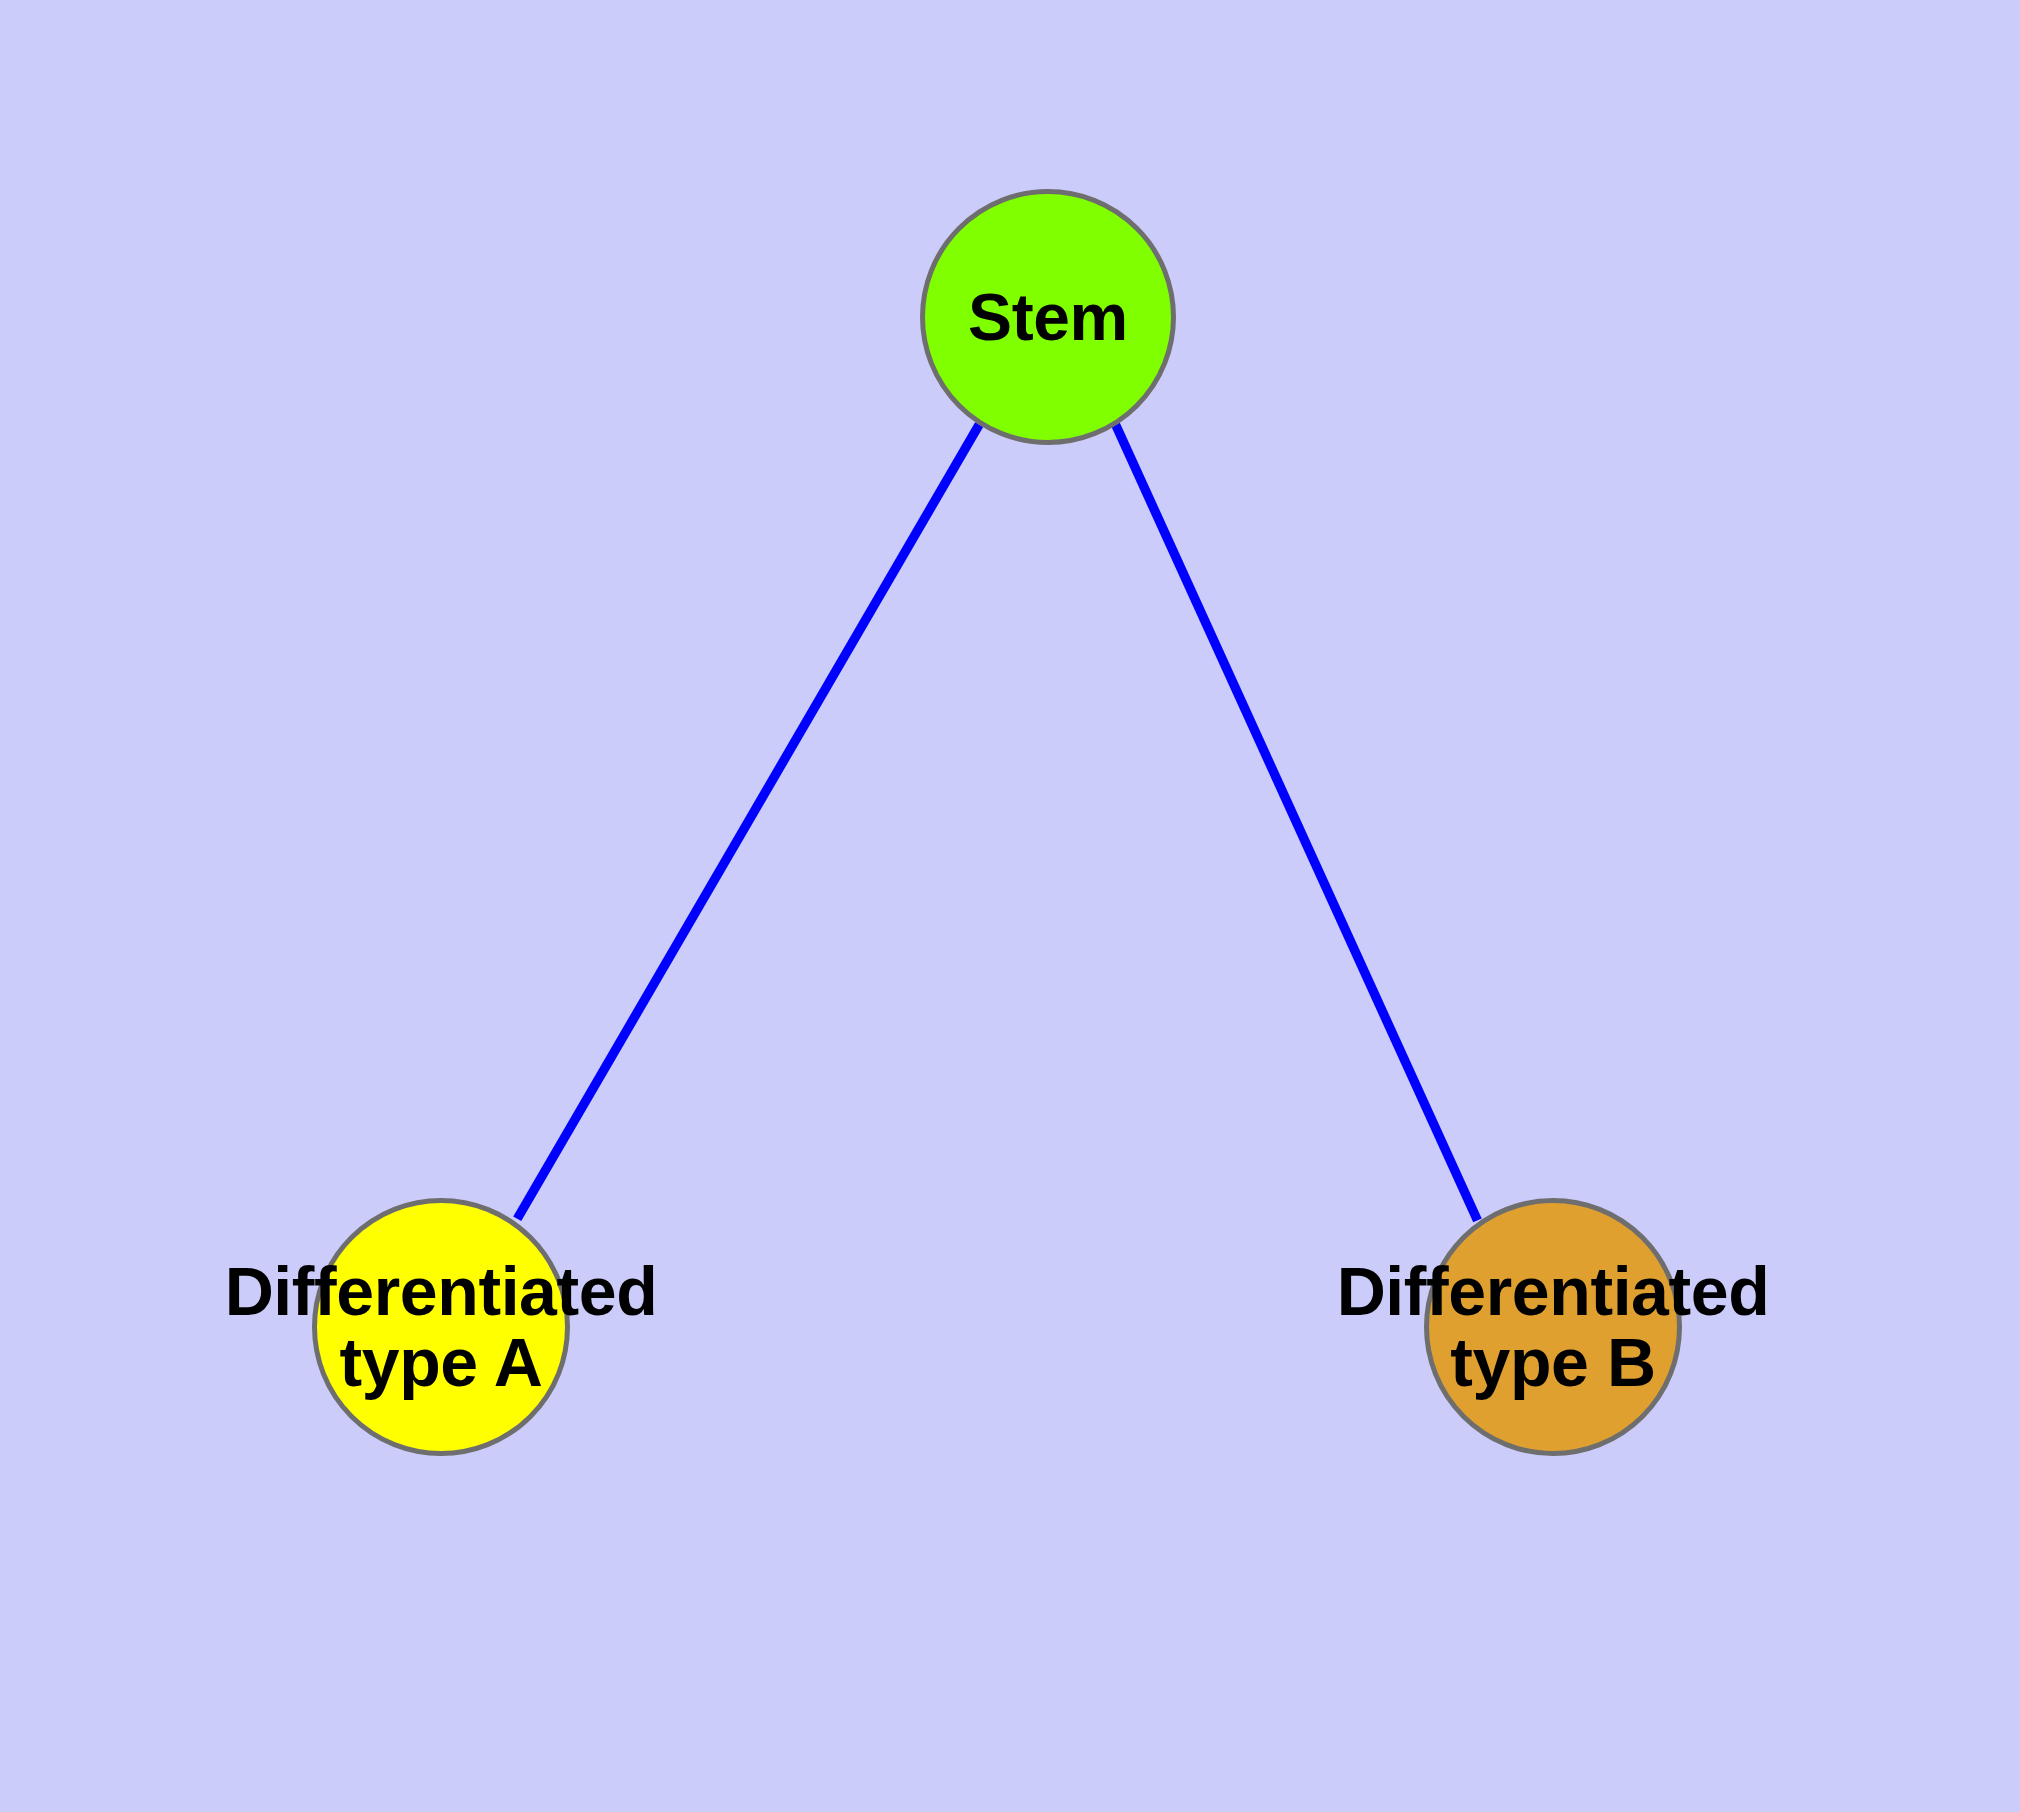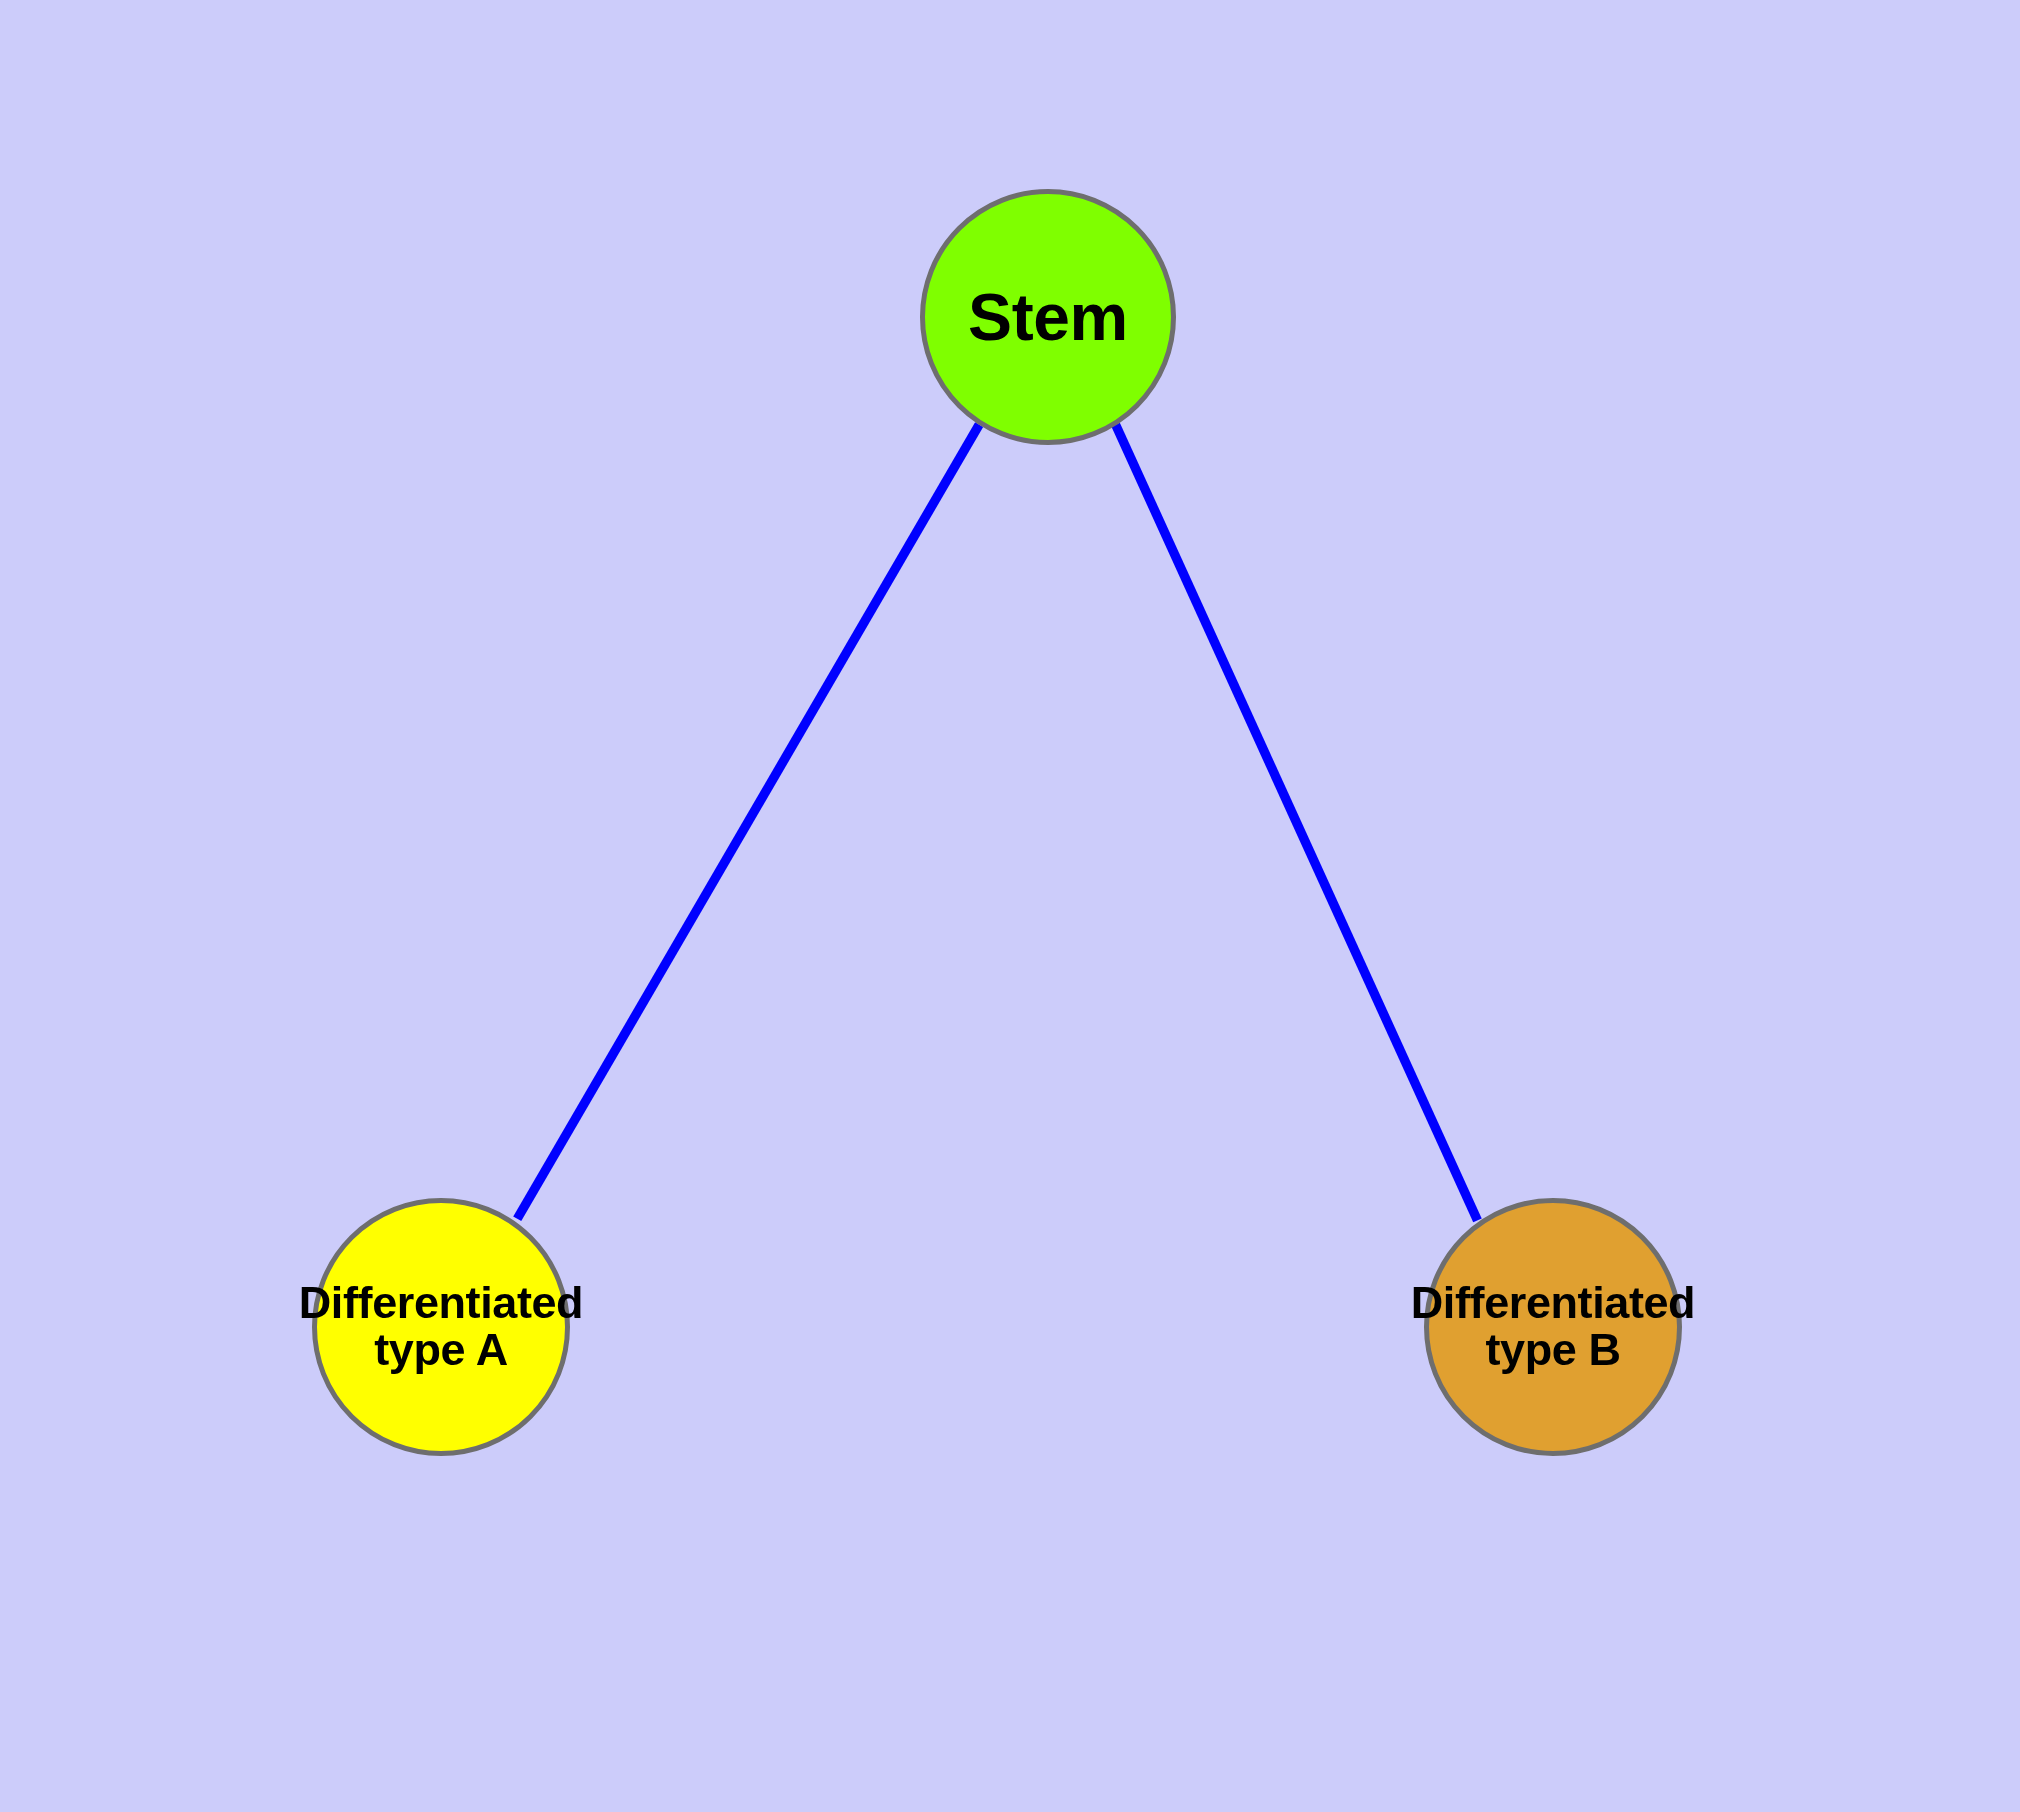--- a/index.html
+++ b/index.html
@@ -37,21 +37,21 @@
     line-height: 1.04;
     white-space: pre-line;
     letter-spacing: -0.4px;
     pointer-events: none;
     z-index: 5;
   }
   .label-stem {
     font-size: 66px;
   }
   .label-diff {
-    font-size: 45px;
+    font-size: 68px;
   }
 </style>
 </head>
 <body>
 
 <div id="graph-canvas" style="width: 2021px; height: 1812px; background: rgb(204, 204, 250);">
 
   <svg id="edge-layer" viewBox="0 0 2384 2138">
     <line x1="1155" y1="501" x2="610" y2="1438" stroke="#0000ff" stroke-width="11" stroke-linecap="butt"></line>
     <line x1="1316" y1="501" x2="1743" y2="1440" stroke="#0000ff" stroke-width="11" stroke-linecap="butt"></line>

